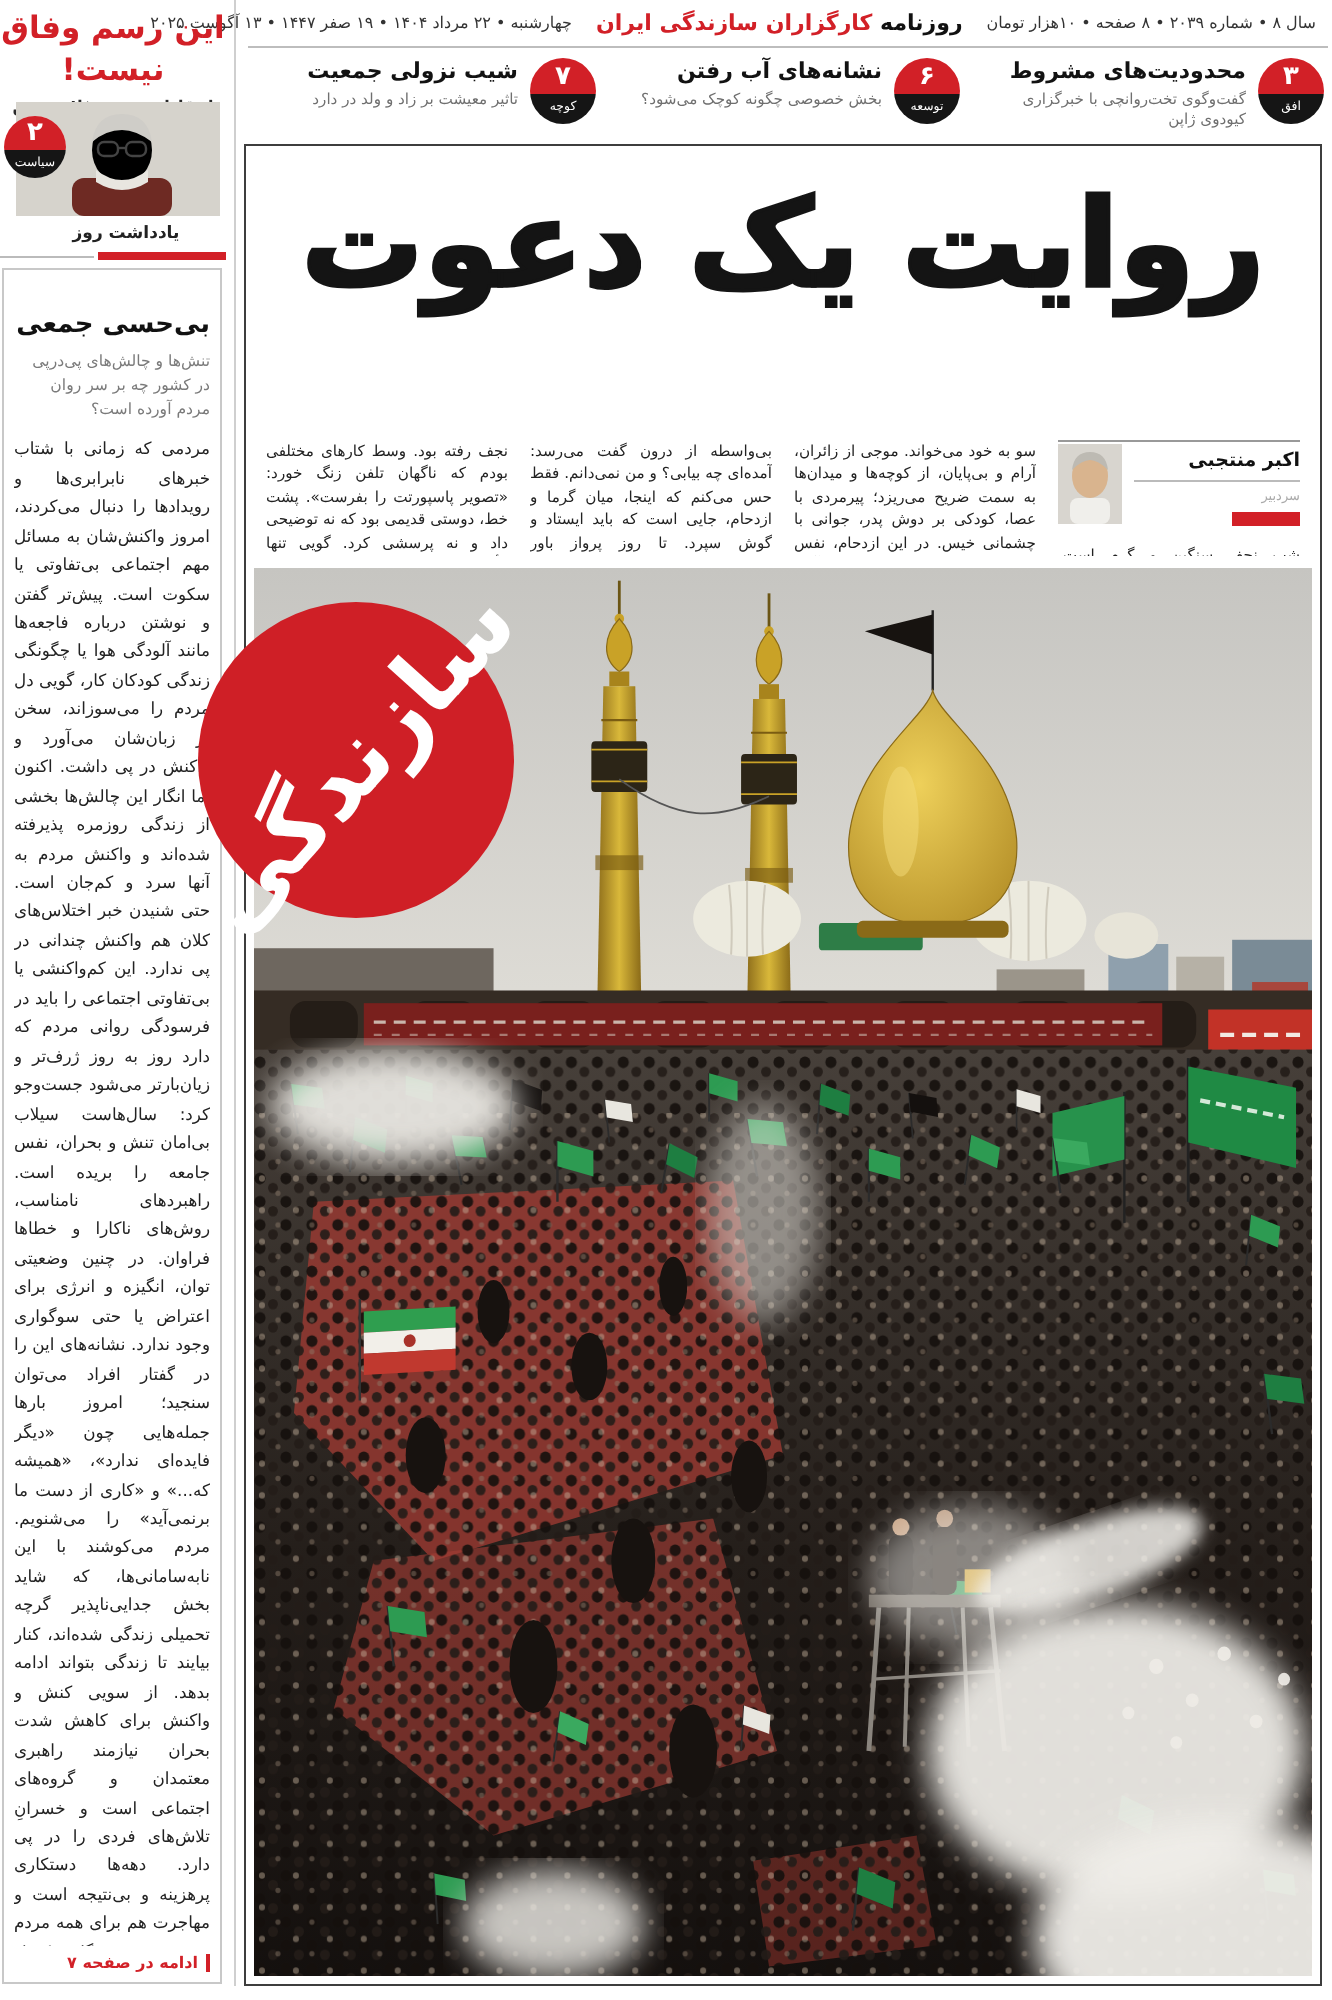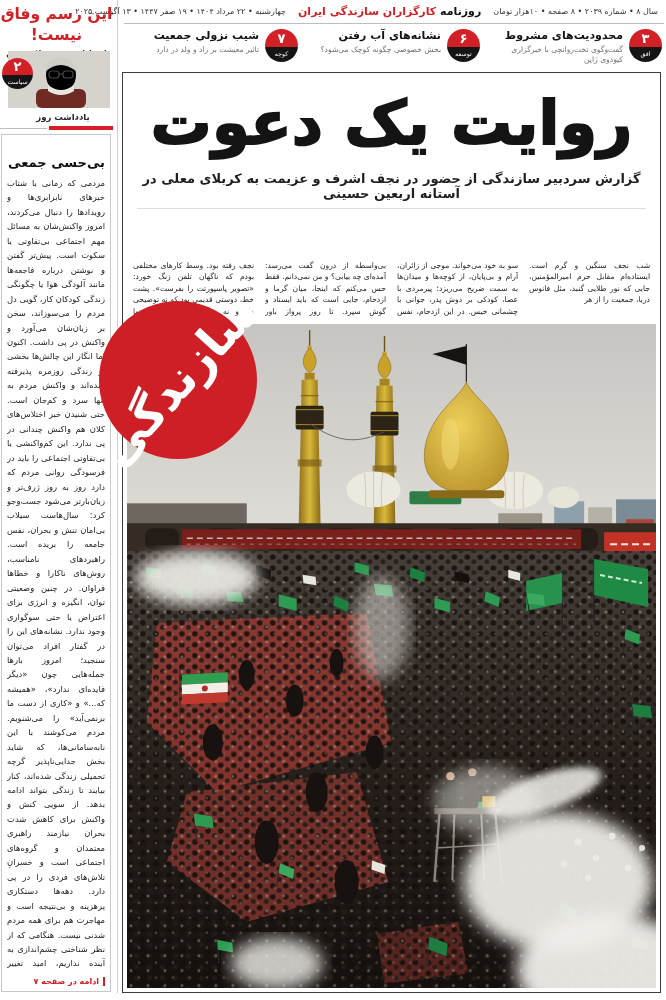--- a/index.html
+++ b/index.html
@@ -144,29 +144,44 @@
     <div class="sec">سیاست</div>
   </div>
 
   <div class="kick">
     <div class="lbl">یادداشت روز</div>
     <div class="barred"></div>
     <div class="bargray"></div>
   </div>
   <div class="note">
     <div class="title">بی‌حسی جمعی</div>
+    <div class="sub">تنش‌ها و چالش‌های پی‌درپی در کشور چه بر سر روان مردم آورده است؟</div>
     <div class="body">مردمی که زمانی با شتاب خبرهای نابرابری‌ها و رویدادها را دنبال می‌کردند، امروز واکنش‌شان به مسائل مهم اجتماعی بی‌تفاوتی یا سکوت است. پیش‌تر گفتن و نوشتن درباره فاجعه‌ها مانند آلودگی هوا یا چگونگی زندگی کودکان کار، گویی دل مردم را می‌سوزاند، سخن بر زبان‌شان می‌آورد و واکنش در پی داشت. اکنون اما انگار این چالش‌ها بخشی از زندگی روزمره پذیرفته شده‌اند و واکنش مردم به آنها سرد و کم‌جان است. حتی شنیدن خبر اختلاس‌های کلان هم واکنش چندانی در پی ندارد. این کم‌واکنشی یا بی‌تفاوتی اجتماعی را باید در فرسودگی روانی مردم که دارد روز به روز ژرف‌تر و زیان‌بارتر می‌شود جست‌وجو کرد: سال‌هاست سیلاب بی‌امان تنش و بحران، نفس جامعه را بریده است. راهبردهای نامناسب، روش‌های ناکارا و خطاها فراوان. در چنین وضعیتی توان، انگیزه و انرژی برای اعتراض یا حتی سوگواری وجود ندارد. نشانه‌های این را در گفتار افراد می‌توان سنجید؛ امروز بارها جمله‌هایی چون «دیگر فایده‌ای ندارد»، «همیشه که...» و «کاری از دست ما برنمی‌آید» را می‌شنویم. مردم می‌کوشند با این نابه‌سامانی‌ها، که شاید بخش جدایی‌ناپذیر گرچه تحمیلی زندگی شده‌اند، کنار بیایند تا زندگی بتواند ادامه بدهد. از سویی کنش و واکنش برای کاهش شدت بحران نیازمند راهبری معتمدان و گروه‌های اجتماعی است و خسرانِ تلاش‌های فردی را در پی دارد. دهه‌ها دستکاری پرهزینه و بی‌نتیجه است و مهاجرت هم برای همه مردم شدنی نیست. هنگامی که از نظر شناختی چشم‌اندازی به آینده نداریم، امید تغییر کم‌رنگ و به خاموشی بدل می‌شود که زیر خاکستر روزمرگی مانده است.</div>
     <div class="cont">ادامه در صفحه ۷</div>
   </div>
 
   <div class="mainbox">
     <div class="headline">روایت یک دعوت</div>
-    <div class="subhead">گزارش سردبیر سازندگی از حضور در نجف اشرف و عزیمت به کربلای معلی در آستانه اربعین حسینی</div>
     <div class="intro">
       <div class="icol">
+        <div class="colhead">
+          <div class="tl"></div>
+          <div class="nm">اکبر منتجبی</div>
+          <div class="bl"></div>
+          <div class="rl">سردبیر</div>
+          <div class="rb"></div>
+          <div class="ph">
+            <svg viewBox="0 0 32 40" width="32" height="40">
+              <rect width="32" height="40" fill="#d8d5cf"></rect>
+              <rect x="6" y="27" width="20" height="13" rx="4" fill="#f0efeb"></rect>
+              <ellipse cx="16" cy="16" rx="9" ry="11" fill="#d9b48e"></ellipse>
+              <path d="M7,13 Q8,4 16,4 Q24,4 25,13 Q20,8 16,8 Q12,8 7,13 Z" fill="#bdbab3"></path>
+            </svg>
+          </div>
+        </div>
         <span>شب نجف سنگین و گرم است. ایستاده‌ام مقابل حرم امیرالمؤمنین، جایی که نور طلایی گنبد، مثل فانوس دریا، جمعیت را از هر</span>
       </div>
       <div class="icol">
         <span>سو به خود می‌خواند. موجی از زائران، آرام و بی‌پایان، از کوچه‌ها و میدان‌ها به سمت ضریح می‌ریزد؛ پیرمردی با عصا، کودکی بر دوش پدر، جوانی با چشمانی خیس. در این ازدحام، نفس کشیدن سخت است اما دلم آرام است. گویی در میان این سیل، صدایی</span>
       </div>
       <div class="icol">
         <span>بی‌واسطه از درون گفت می‌رسد: آمده‌ای چه بیابی؟ و من نمی‌دانم. فقط حس می‌کنم که اینجا، میان گرما و ازدحام، جایی است که باید ایستاد و گوش سپرد. تا روز پرواز باور نمی‌کردم که عازم این سفر هستم. نه برنامه‌ای داشتم، نه بلیتی بود، نه حتی ذهنم به سمت</span>
       </div>
       <div class="icol">
         <span>نجف رفته بود. وسط کارهای مختلفی بودم که ناگهان تلفن زنگ خورد: «تصویر پاسپورتت را بفرست». پشت خط، دوستی قدیمی بود که نه توضیحی داد و نه پرسشی کرد. گویی تنها مأموریتی که برای من مانده بود.</span><br>

